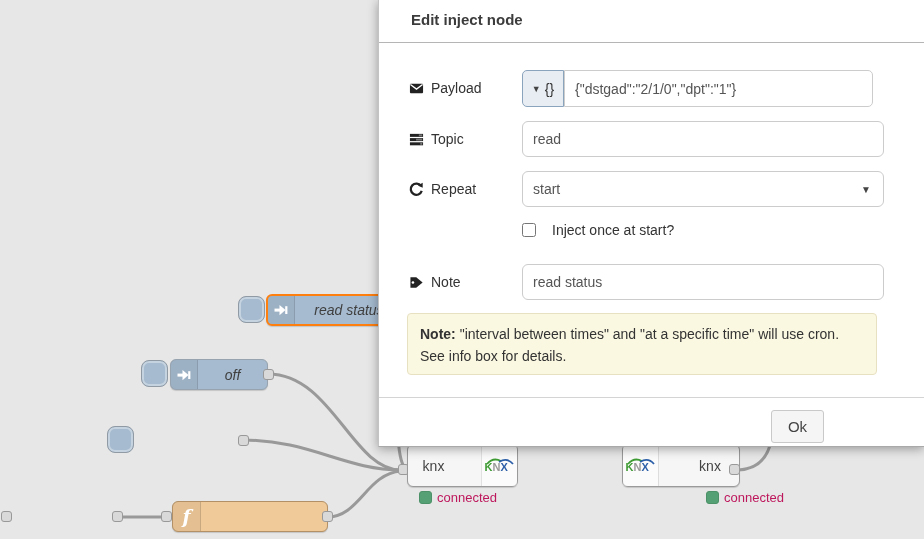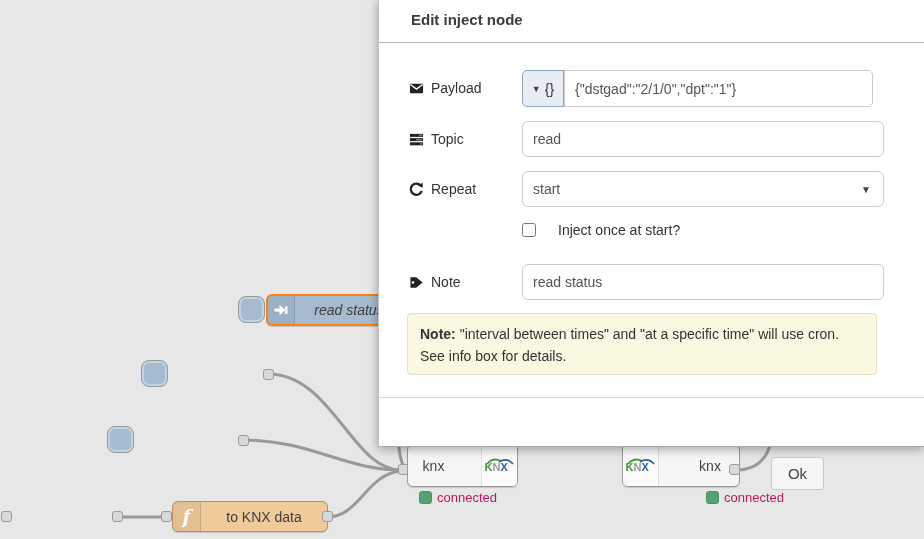--- a/index.html
+++ b/index.html
@@ -61,31 +61,31 @@
     display:flex; align-items:center; justify-content:center; gap:4px;
     font-size:14px; color:#333; cursor:pointer; }
   #payload-type-btn .caret { font-size:9px; color:#444; }
   #payload-input { left:185px; top:70px; width:309px; height:37px; border-radius:0 5px 5px 0; }
   #topic-input  { left:143px; top:121px; width:362px; height:36px; }
   #repeat-select{ left:143px; top:171px; width:362px; height:36px; display:flex; align-items:center; cursor:pointer; }
   #repeat-caret { position:absolute; right:12px; font-size:10px; color:#444; }
   #name-input   { left:143px; top:264px; width:362px; height:36px; }
 
   #inject-once-row { position:absolute; left:143px; top:222px; display:flex; align-items:center;
-    gap:22px; font-size:14px; color:#333; }
+    gap:16px; font-size:14px; color:#333; }
   #inject-once-row input { width:14px; height:14px; }
 
   #note-box { position:absolute; left:28px; top:313px; width:470px; height:62px;
     background:#fbf8e1; border:1px solid #e7e1c2; border-radius:4px;
     padding:9px 12px; font-size:14px; color:#333; line-height:22px; }
 
   #dlg-sep2 { position:absolute; left:0; top:397px; width:546px; border-top:1px solid #d4d4d4; }
   .dlg-btn { position:absolute; top:410px; height:33px; background:#f5f5f5;
     border:1px solid #c9c9c9; border-radius:3px; font-size:15px; color:#444;
-    font-family:"Liberation Sans",sans-serif; cursor:pointer;margin-top:47px; }
+    font-family:"Liberation Sans",sans-serif; cursor:pointer; }
   #ok-btn { left:392px; width:53px; }
   #cancel-btn { left:450px; width:67px; }
 
   .lbl-icon { width:15px; height:15px; flex:0 0 auto; }
 </style>
 </head>
 <body>
 
 <div id="stage">
 
@@ -110,34 +110,45 @@
               <rect x="1.5" y="6.6" width="6" height="3"></rect>
               <polygon points="6.5,3 12.5,8.1 6.5,13.2"></polygon>
               <rect x="12.2" y="4.2" width="2.2" height="7.8"></rect>
             </g>
           </svg>
       </div>
       <span class="node-label it">read status</span>
     </div>
 
     <div class="inject-btn" style="left:141px; top:360px;"></div>
+    <div class="node" style="left:170px; top:359px; width:98px; height:31px;">
+      <div class="icon-region" style="width:27px;">
+        <svg width="16" height="16" viewBox="0 0 16 16">
+            <g fill="#fff">
+              <rect x="1.5" y="6.6" width="6" height="3"></rect>
+              <polygon points="6.5,3 12.5,8.1 6.5,13.2"></polygon>
+              <rect x="12.2" y="4.2" width="2.2" height="7.8"></rect>
+            </g>
+          </svg>
+      </div>
+      <span class="node-label it">off</span>
+    </div>
     <div class="port" style="left:263px; top:369px;"></div>
 
     <div class="inject-btn" style="left:107px; top:426px;"></div>
     <div class="port" style="left:238px; top:435px;"></div>
 
     <div class="port" style="left:1px; top:511px;"></div>
     <div class="port" style="left:112px; top:511px;"></div>
 
     <div class="port" style="left:161px; top:511px;"></div>
     <div class="node fn" style="left:172px; top:501px; width:156px; height:31px;">
       <div class="icon-region" style="width:28px;">
         <span class="fn-glyph">f</span>
       </div>
-      <span class="node-label">to KNX data</span>
     </div>
     <div class="port" style="left:322px; top:511px;"></div>
 
     <div class="port" style="left:398px; top:464px;"></div>
     <div class="node knx" style="left:407px; top:444px; width:111px; height:43px;">
       <span class="node-label">knx</span>
       <div class="icon-region right" style="width:36px;">
         <div class="knxlogo">
           <svg width="30" height="20" viewBox="0 0 30 20" style="position:absolute;left:0;top:0;">
             <path d="M2 8 Q8 1 16 5" fill="none" stroke="#3f9c35" stroke-width="1.8"></path>

